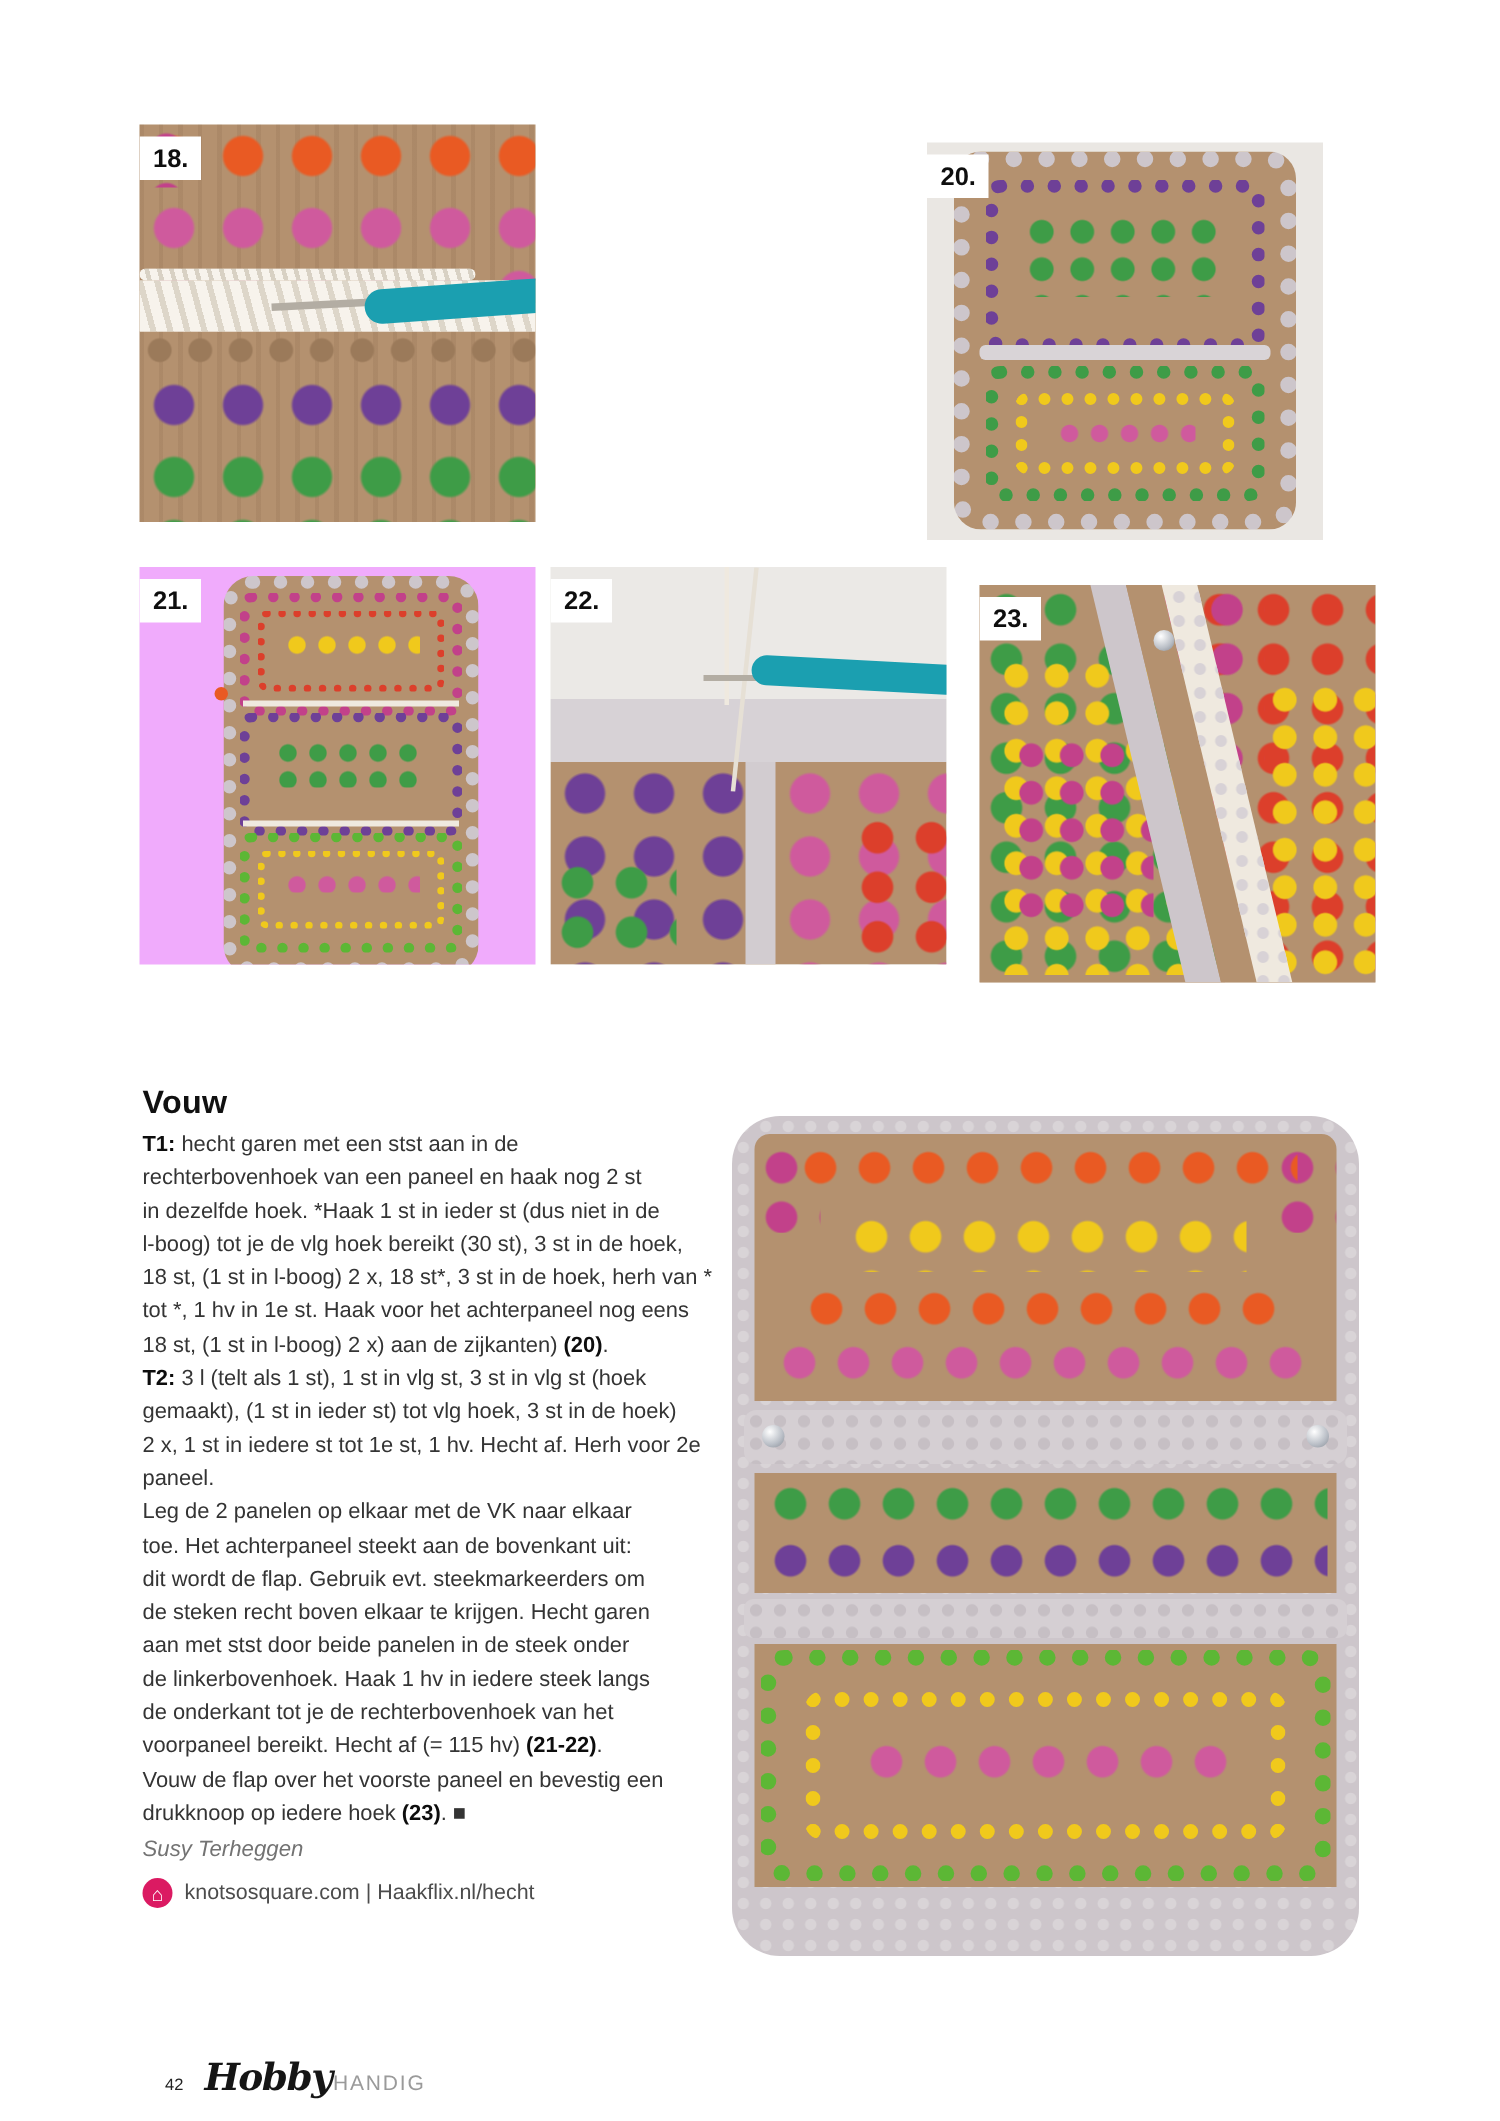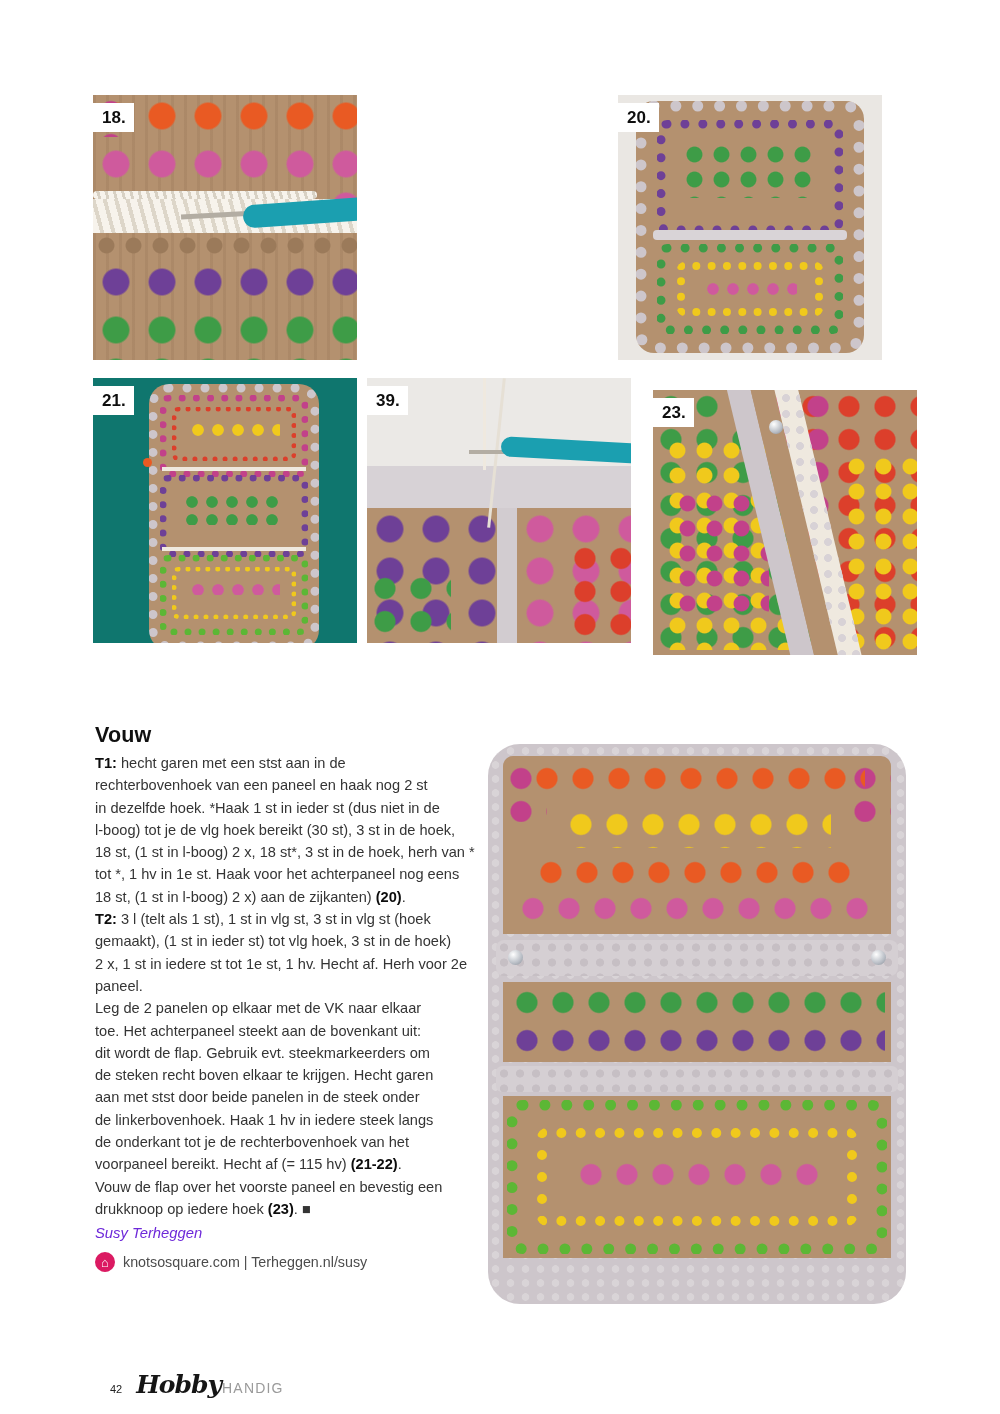--- a/index.html
+++ b/index.html
@@ -1,21 +1,21 @@
 <!DOCTYPE html>
 <html style="--tan: #b4916f; --tandark: #9b7a5a; --pink: #cf5a9d; --magenta: #c2418a; --orange: #e95a23; --red: #dc3f2b; --purple: #6e4097; --green: #3e9c47; --lime: #5cb735; --yellow: #f0c91c; --greyyarn: #cdc6cb; --cream: #efe9df; --teal: #1b9fb0; --wall: #e2ded9; --wall2: #eae7e3; --brandpink: #db1a62;"><head>
 <meta charset="utf-8">
 <style>
   html,body{margin:0;padding:0;background:#fff;}
   .page{position:relative;width:1000px;height:1414px;background:#fff;overflow:hidden;
         font-family:"Liberation Sans",sans-serif;}
 
   
   .photo{position:absolute;width:264px;height:265px;overflow:hidden;background:#e5e2de;}
-  #p18{left:93px;top:95px}  #p19{left:367px;top:95px}  #p20{left:618px;top:95px}
+  #p18{left:93px;top:83px}  #p19{left:367px;top:95px}  #p20{left:618px;top:95px}
   #p21{left:93px;top:378px} #p22{left:367px;top:378px} #p23{left:641px;top:378px}
   .photo-label{position:absolute;left:0;top:8px;z-index:9;background:#fff;color:#0e0e0e;
                font-weight:700;font-size:17px;line-height:1;padding:6px 8px 6px 9px;}
 
   .layer{position:absolute;}
   .dots{background-image:radial-gradient(circle, var(--dc,#000) 40%, transparent 46%);
         background-size:var(--ds,30px) var(--dsy,27px);}
   .ds-xl{--ds:46px;--dsy:42px}.ds-lg{--ds:36px;--dsy:33px}
   .ds-md{--ds:27px;--dsy:25px}.ds-sm{--ds:20px;--dsy:18px}
   .dc-orange{--dc:var(--orange)}.dc-magenta{--dc:var(--magenta)}.dc-pink{--dc:var(--pink)}
@@ -62,21 +62,21 @@
   .p20-outer{left:18px;top:6px;width:206px;height:230px;background:var(--tan);
              border:11px dotted var(--greyyarn);border-radius:18px;}
   .p20-sq1{left:10px;right:10px;top:8px;height:96px;border-width:9px;border-color:var(--purple);border-radius:10px;}
   .p20-sq1c{left:34px;right:34px;top:30px;height:56px;}
   .p20-band{left:6px;right:6px;top:118px;height:10px;background:#d9d4d7;border-radius:4px;}
   .p20-sq2{left:10px;right:10px;top:132px;bottom:8px;border-width:9px;border-color:var(--green);border-radius:10px;}
   .p20-sq2r{left:30px;right:30px;top:150px;bottom:26px;border-width:8px;border-color:var(--yellow);border-radius:8px;}
   .p20-sq2c{left:56px;right:56px;top:168px;bottom:42px;}
 
   
-  .a21{background:#0f766e;}
+  .a21{background:#f0abfc;}
   .p21-panel{left:56px;top:6px;width:152px;height:248px;background:var(--tan);
              border:9px dotted var(--greyyarn);border-radius:20px;}
   .p21-sq1{left:2px;right:2px;top:2px;height:68px;border-width:7px;border-color:var(--magenta);border-radius:8px;}
   .p21-sq1r{left:14px;right:14px;top:14px;height:44px;border-width:5px;border-color:var(--red);border-radius:6px;}
   .p21-sq1c{left:30px;right:30px;top:28px;height:16px;}
   .p21-seam1{left:4px;right:4px;top:74px;height:4px;background:var(--cream);}
   .p21-sq2{left:2px;right:2px;top:82px;height:68px;border-width:7px;border-color:var(--purple);border-radius:8px;}
   .p21-sq2c{left:24px;right:24px;top:100px;height:32px;}
   .p21-seam2{left:4px;right:4px;top:154px;height:4px;background:var(--cream);}
   .p21-sq3{left:2px;right:2px;top:162px;height:66px;border-width:7px;border-color:var(--lime);border-radius:8px;}
@@ -152,21 +152,21 @@
   .bmain-ring1{left:4px;right:4px;top:4px;bottom:4px;border-width:11px;border-color:var(--lime);border-radius:16px;}
   .bmain-ring2{left:34px;right:34px;top:32px;bottom:32px;border-width:10px;border-color:var(--yellow);border-radius:10px;}
   .bmain-center{position:absolute;left:70px;right:70px;top:62px;bottom:62px;}
 
   
   .textcol{position:absolute;left:95px;top:723px;width:380px;color:#343434;}
   .textcol h2{font-size:21.5px;font-weight:700;color:#101010;margin:0 0 4px 0;letter-spacing:.2px;}
   .afw-title{margin-top:17px !important;}
   .instr{font-size:14.6px;line-height:22.3px;margin:0;color:#343434;}
   .instr b{color:#0d0d0d;}
-  .byline{font-style:italic;margin:2px 0 0 0;font-size:14.8px;line-height:22px;color:#6d28d9;}
+  .byline{font-style:italic;margin:2px 0 0 0;font-size:14.8px;line-height:22px;color:#737373;}
   .linkrow{display:flex;align-items:center;gap:8px;margin-top:8px;}
   .house-badge{width:20px;height:20px;border-radius:50%;background:var(--brandpink);color:#fff;
                display:flex;align-items:center;justify-content:center;font-size:13px;line-height:1;}
   .link-text{font-size:14.3px;color:#4c4c4c;}
 
   
   .footer{position:absolute;left:70px;top:1370px;display:flex;align-items:baseline;}
   .page-num{font-size:11px;color:#222;margin-right:14px;margin-left:40px;}
   .brand-script{font-family:"DejaVu Serif",serif;font-style:italic;font-weight:700;
                 font-size:25px;color:#151515;letter-spacing:-1px;}
@@ -215,21 +215,21 @@
       <div class="layer dots ds-sm dc-green p21-sq2c"></div>
       <div class="layer p21-seam2"></div>
       <div class="ring p21-sq3"></div>
       <div class="ring p21-sq3r"></div>
       <div class="layer dots ds-sm dc-pink p21-sq3c"></div>
     </div>
     <div class="layer p21-marker"></div>
   </figure>
 
   <figure class="photo a22" id="p22" style="margin:0">
-    <span class="photo-label">39.</span>
+    <span class="photo-label">22.</span>
     <div class="layer dots ds-sm dc-greylight p22-band"></div>
     <div class="layer p22-fab">
       <div class="layer dots ds-xl dc-purple p22-purple"></div>
       <div class="layer dots ds-lg dc-green p22-green"></div>
       <div class="layer dots ds-sm dc-cream p22-seam"></div>
       <div class="layer dots ds-xl dc-pink p22-pink"></div>
       <div class="layer dots ds-lg dc-red p22-red"></div>
     </div>
     <div class="layer p22-yarn1"></div>
     <div class="layer p22-yarn2"></div>
@@ -285,21 +285,21 @@
 
   <div class="textcol">
     <h2>Vouw</h2>
     <p class="instr"><b>T1:</b><span> hecht garen met een stst aan in de</span><br><span>rechterbovenhoek van een paneel en haak nog 2 st</span><br><span>in dezelfde hoek. *Haak 1 st in ieder st (dus niet in de</span><br><span>l-boog) tot je de vlg hoek bereikt (30 st), 3 st in de hoek,</span><br><span>18 st, (1 st in l-boog) 2 x, 18 st*, 3 st in de hoek, herh van *</span><br><span>tot *, 1 hv in 1e st. Haak voor het achterpaneel nog eens</span><br><span>18 st, (1 st in l-boog) 2 x) aan de zijkanten) </span><b>(20)</b><span>.</span><br><b>T2:</b><span> 3 l (telt als 1 st), 1 st in vlg st, 3 st in vlg st (hoek</span><br><span>gemaakt), (1 st in ieder st) tot vlg hoek, 3 st in de hoek)</span><br><span>2 x, 1 st in iedere st tot 1e st, 1 hv. Hecht af. Herh voor 2e</span><br><span>paneel.</span></p>
     <p class="instr"><span>Leg de 2 panelen op elkaar met de VK naar elkaar</span><br><span>toe. Het achterpaneel steekt aan de bovenkant uit:</span><br><span>dit wordt de flap. Gebruik evt. steekmarkeerders om</span><br><span>de steken recht boven elkaar te krijgen. Hecht garen</span><br><span>aan met stst door beide panelen in de steek onder</span><br><span>de linkerbovenhoek. Haak 1 hv in iedere steek langs</span><br><span>de onderkant tot je de rechterbovenhoek van het</span><br><span>voorpaneel bereikt. Hecht af (= 115 hv) </span><b>(21-22)</b><span>.</span><br><span>Vouw de flap over het voorste paneel en bevestig een</span><br><span>drukknoop op iedere hoek </span><b>(23)</b><span>. ■</span></p>
     <p class="byline">Susy Terheggen</p>
     <div class="linkrow">
       <span class="house-badge">
           <span>⌂</span>
         </span>
-      <span class="link-text">knotsosquare.com | Terheggen.nl/susy</span>
+      <span class="link-text">knotsosquare.com | Haakflix.nl/hecht</span>
     </div>
   </div>
 
   <div class="footer">
     <span class="page-num">42</span>
     <span class="brand-script">Hobby</span>
     <span class="brand-rest">HANDIG</span>
   </div>
 
 </div>

